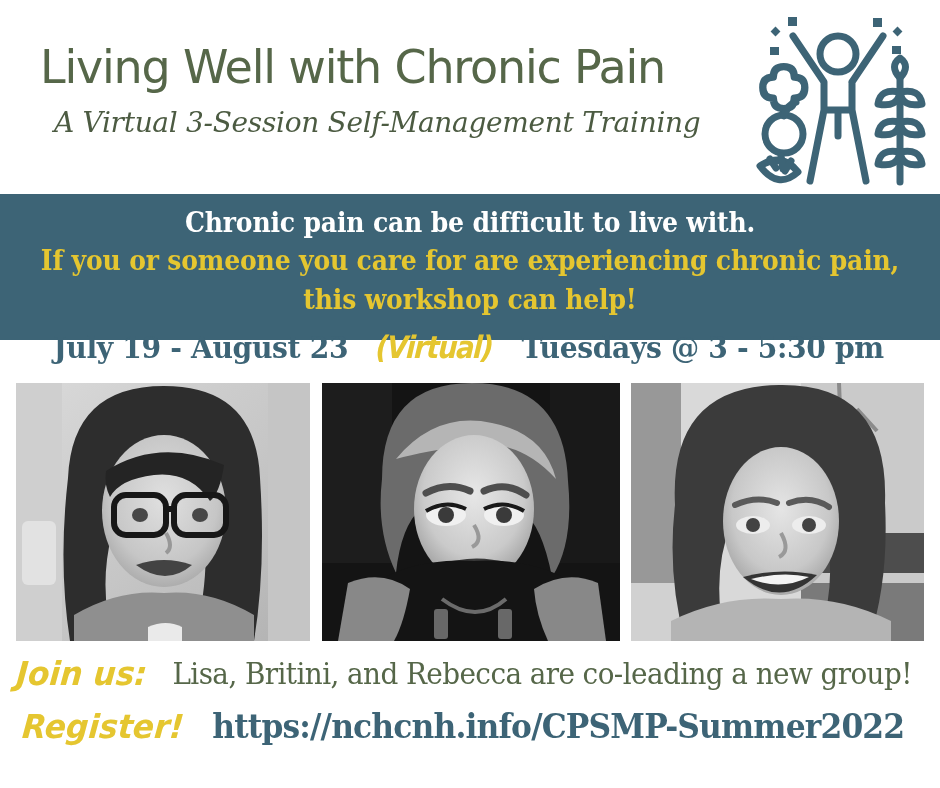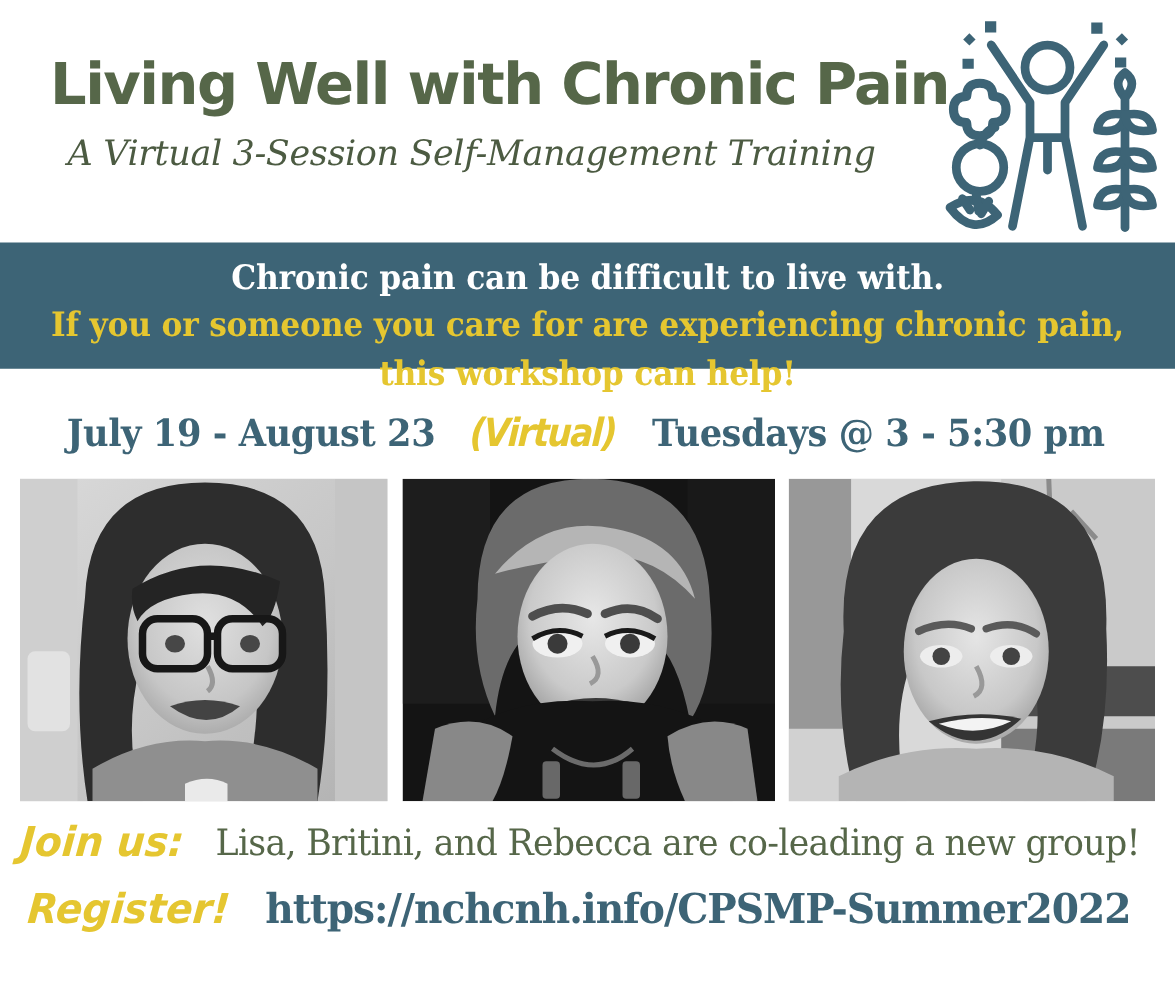--- a/index.html
+++ b/index.html
@@ -30,21 +30,21 @@
     height: 194px;
   }
   .title-block {
     position: absolute;
     left: 40px;
     top: 44px;
     width: 720px;
   }
   .main-title {
     font-family: "DejaVu Sans", sans-serif;
-    font-weight: bold;
+    font-weight: normal;
     font-size: 46px;
     line-height: 1.04;
     letter-spacing: -1.2px;
     color: #566749;
     white-space: nowrap;
     margin: 0;
   }
   .sub-title {
     font-family: "DejaVu Serif", serif;
     font-style: italic;
@@ -62,21 +62,21 @@
     width: 186px;
     height: 180px;
   }
 
   
   .banner {
     position: absolute;
     left: 0;
     top: 194px;
     width: 940px;
-    height: 101px;
+    height: 146px;
     background: #3d6476;
     text-align: center;
     box-sizing: border-box;
     padding-top: 10px;
   }
   .banner-line {
     font-family: "DejaVu Serif", serif;
     font-weight: bold;
     font-size: 26px;
     line-height: 1.42;

